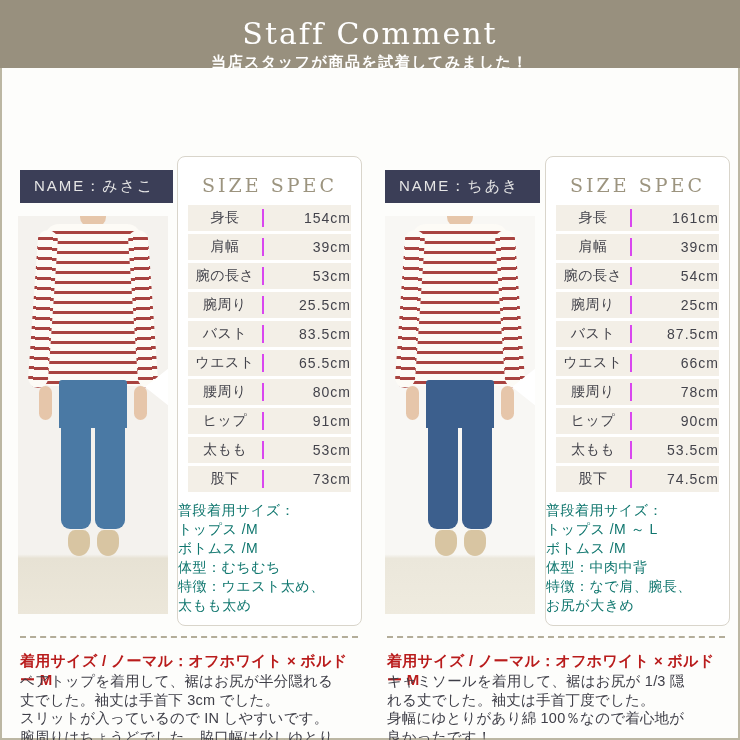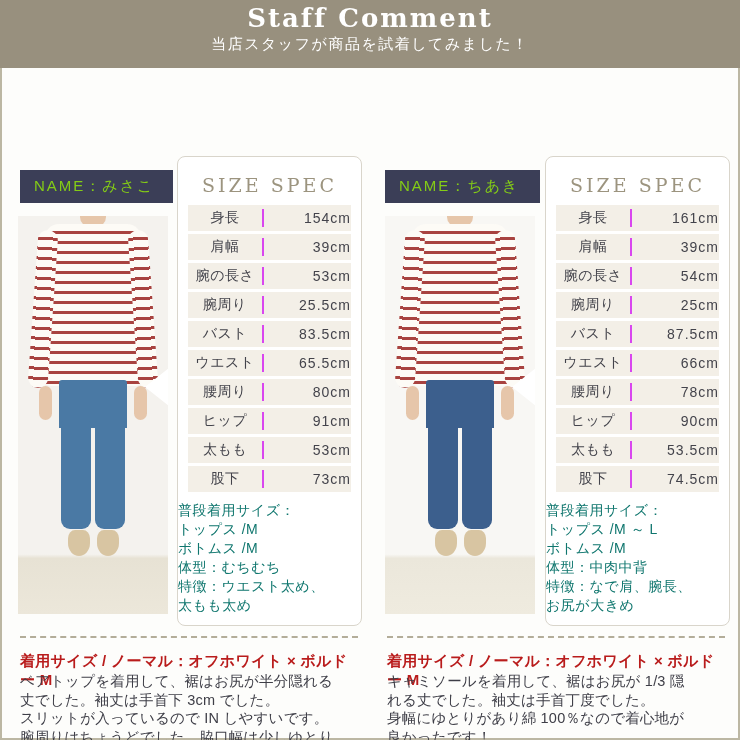--- a/index.html
+++ b/index.html
@@ -9,32 +9,32 @@
     font-family:"Liberation Sans","DejaVu Sans",sans-serif;
     background:#ffffff;
   }
   
   .header {
     position:absolute; left:0; top:0; width:740px; height:68px;
     background:#98907e; text-align:center; color:#ffffff;
   }
   .header-title {
     font-family:"DejaVu Serif","Liberation Serif",serif;
-    font-size:26px; letter-spacing:2px; padding-top:3px; font-weight:700;
-  }
-  .header-sub { font-size:15px; font-weight:normal; letter-spacing:1.5px; margin-top:2px; }
+    font-size:30px; letter-spacing:2px; padding-top:16px; font-weight:400;
+  }
+  .header-sub { font-size:15px; font-weight:bold; letter-spacing:1.5px; margin-top:2px; }
   
   .content {
     position:absolute; left:0; top:68px; width:740px; height:672px;
     background:#fdfdfb;
     border-left:2px solid #bcb7a3; border-right:2px solid #bcb7a3; border-bottom:2px solid #bcb7a3;
   }
   
   .badge {
-    position:absolute; top:102px; height:33px; background:#3b3e57; color:#84cc16;
+    position:absolute; top:102px; height:33px; background:#3b3e57; color:#e5e5e5;
     font-size:15px; letter-spacing:2px; display:flex; align-items:center; padding-left:14px;
   }
   .p0 .badge { left:18px;  width:153px; }
   .p1 .badge { left:383px; width:155px; }
   
   .photo {
     position:absolute; top:148px; width:150px; height:398px; overflow:hidden;
   }
   .p0 .photo { left:16px;  background:linear-gradient(180deg,#f4f2ee 0%,#f4f2ee 85%,#e7e2d4 86%,#ece7da 100%); }
   .p1 .photo { left:383px; background:linear-gradient(180deg,#f8f7f4 0%,#f8f7f4 85%,#ebe7db 86%,#efebdf 100%); }

